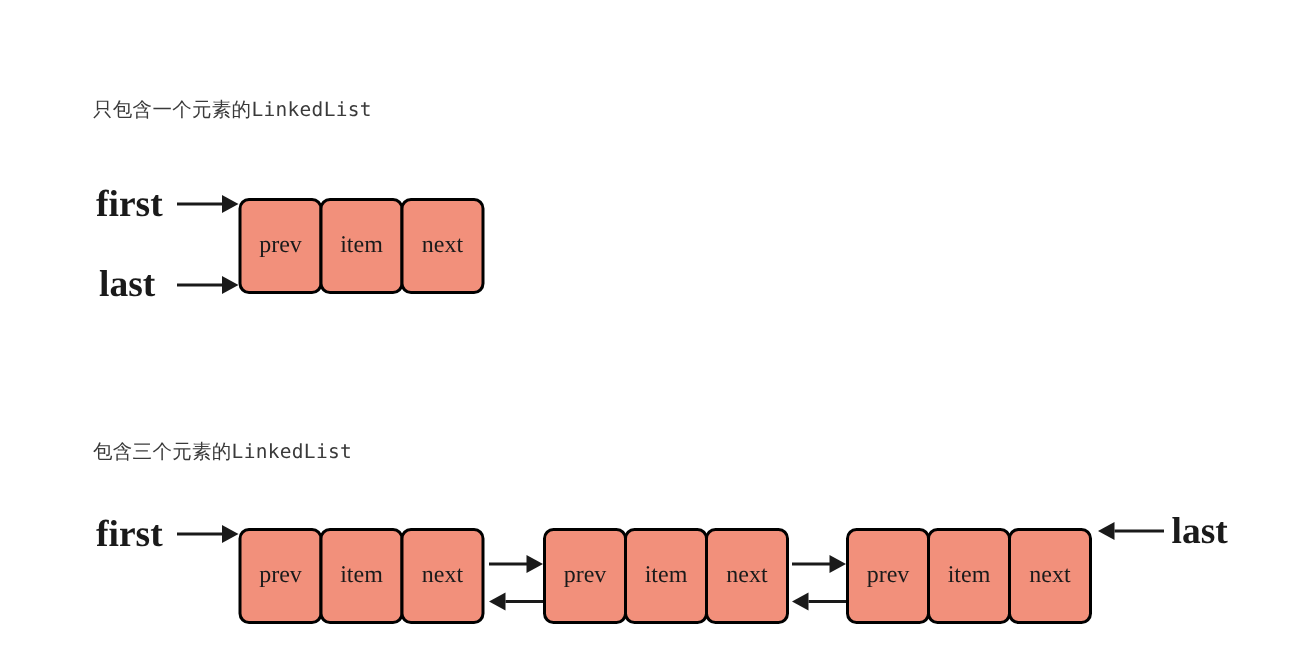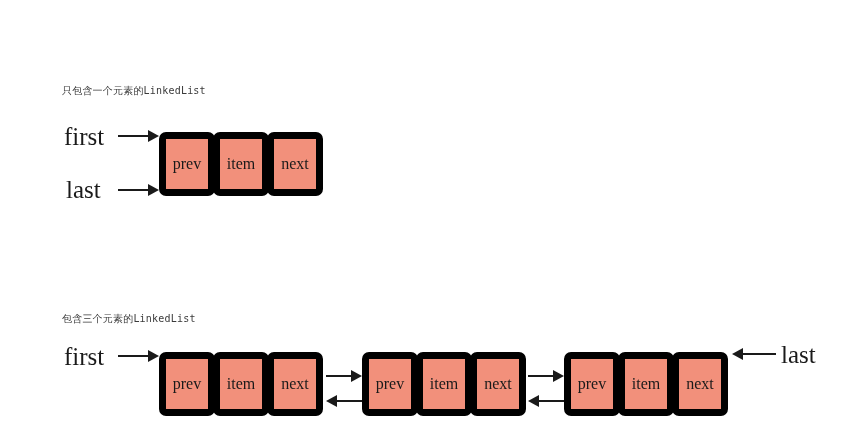--- a/index.html
+++ b/index.html
@@ -12,50 +12,50 @@
     height: 447px;
     position: relative;
     overflow: hidden;
     font-family: "Liberation Serif", "DejaVu Serif", serif;
     color: #231f20;
   }
 
   .caption {
     position: absolute;
     font-family: "DejaVu Sans Mono", "Liberation Mono", monospace;
-    font-size: 10px;
+    font-size: 13px;
     color: #3a3a3a;
     letter-spacing: 0.2px;
     white-space: nowrap;
-    margin-top: 20px;
   }
   #caption-single { left: 62px; top: 64px; }
   #caption-triple { left: 62px; top: 292px; }
 
   .ptr-label {
     position: absolute;
     font-family: "Liberation Serif", "DejaVu Serif", serif;
     font-size: 25px;
     color: #1a1a1a;
     white-space: nowrap;
     line-height: 1;
+    font-weight: bold;
   }
 
   
   .node {
     position: absolute;
     display: flex;
     height: 64px;
   }
   .cell {
     width: 56px;
     height: 64px;
     box-sizing: border-box;
     background: #F2907B;
-    border: 7px solid #000000;
+    border: 2px solid #000000;
     border-radius: 7px;
     display: flex;
     align-items: center;
     justify-content: center;
     font-family: "Liberation Serif", "DejaVu Serif", serif;
     font-size: 16px;
     color: #1a1a1a;
     margin-right: -2px;
   }
   .cell:last-child { margin-right: 12px; }

